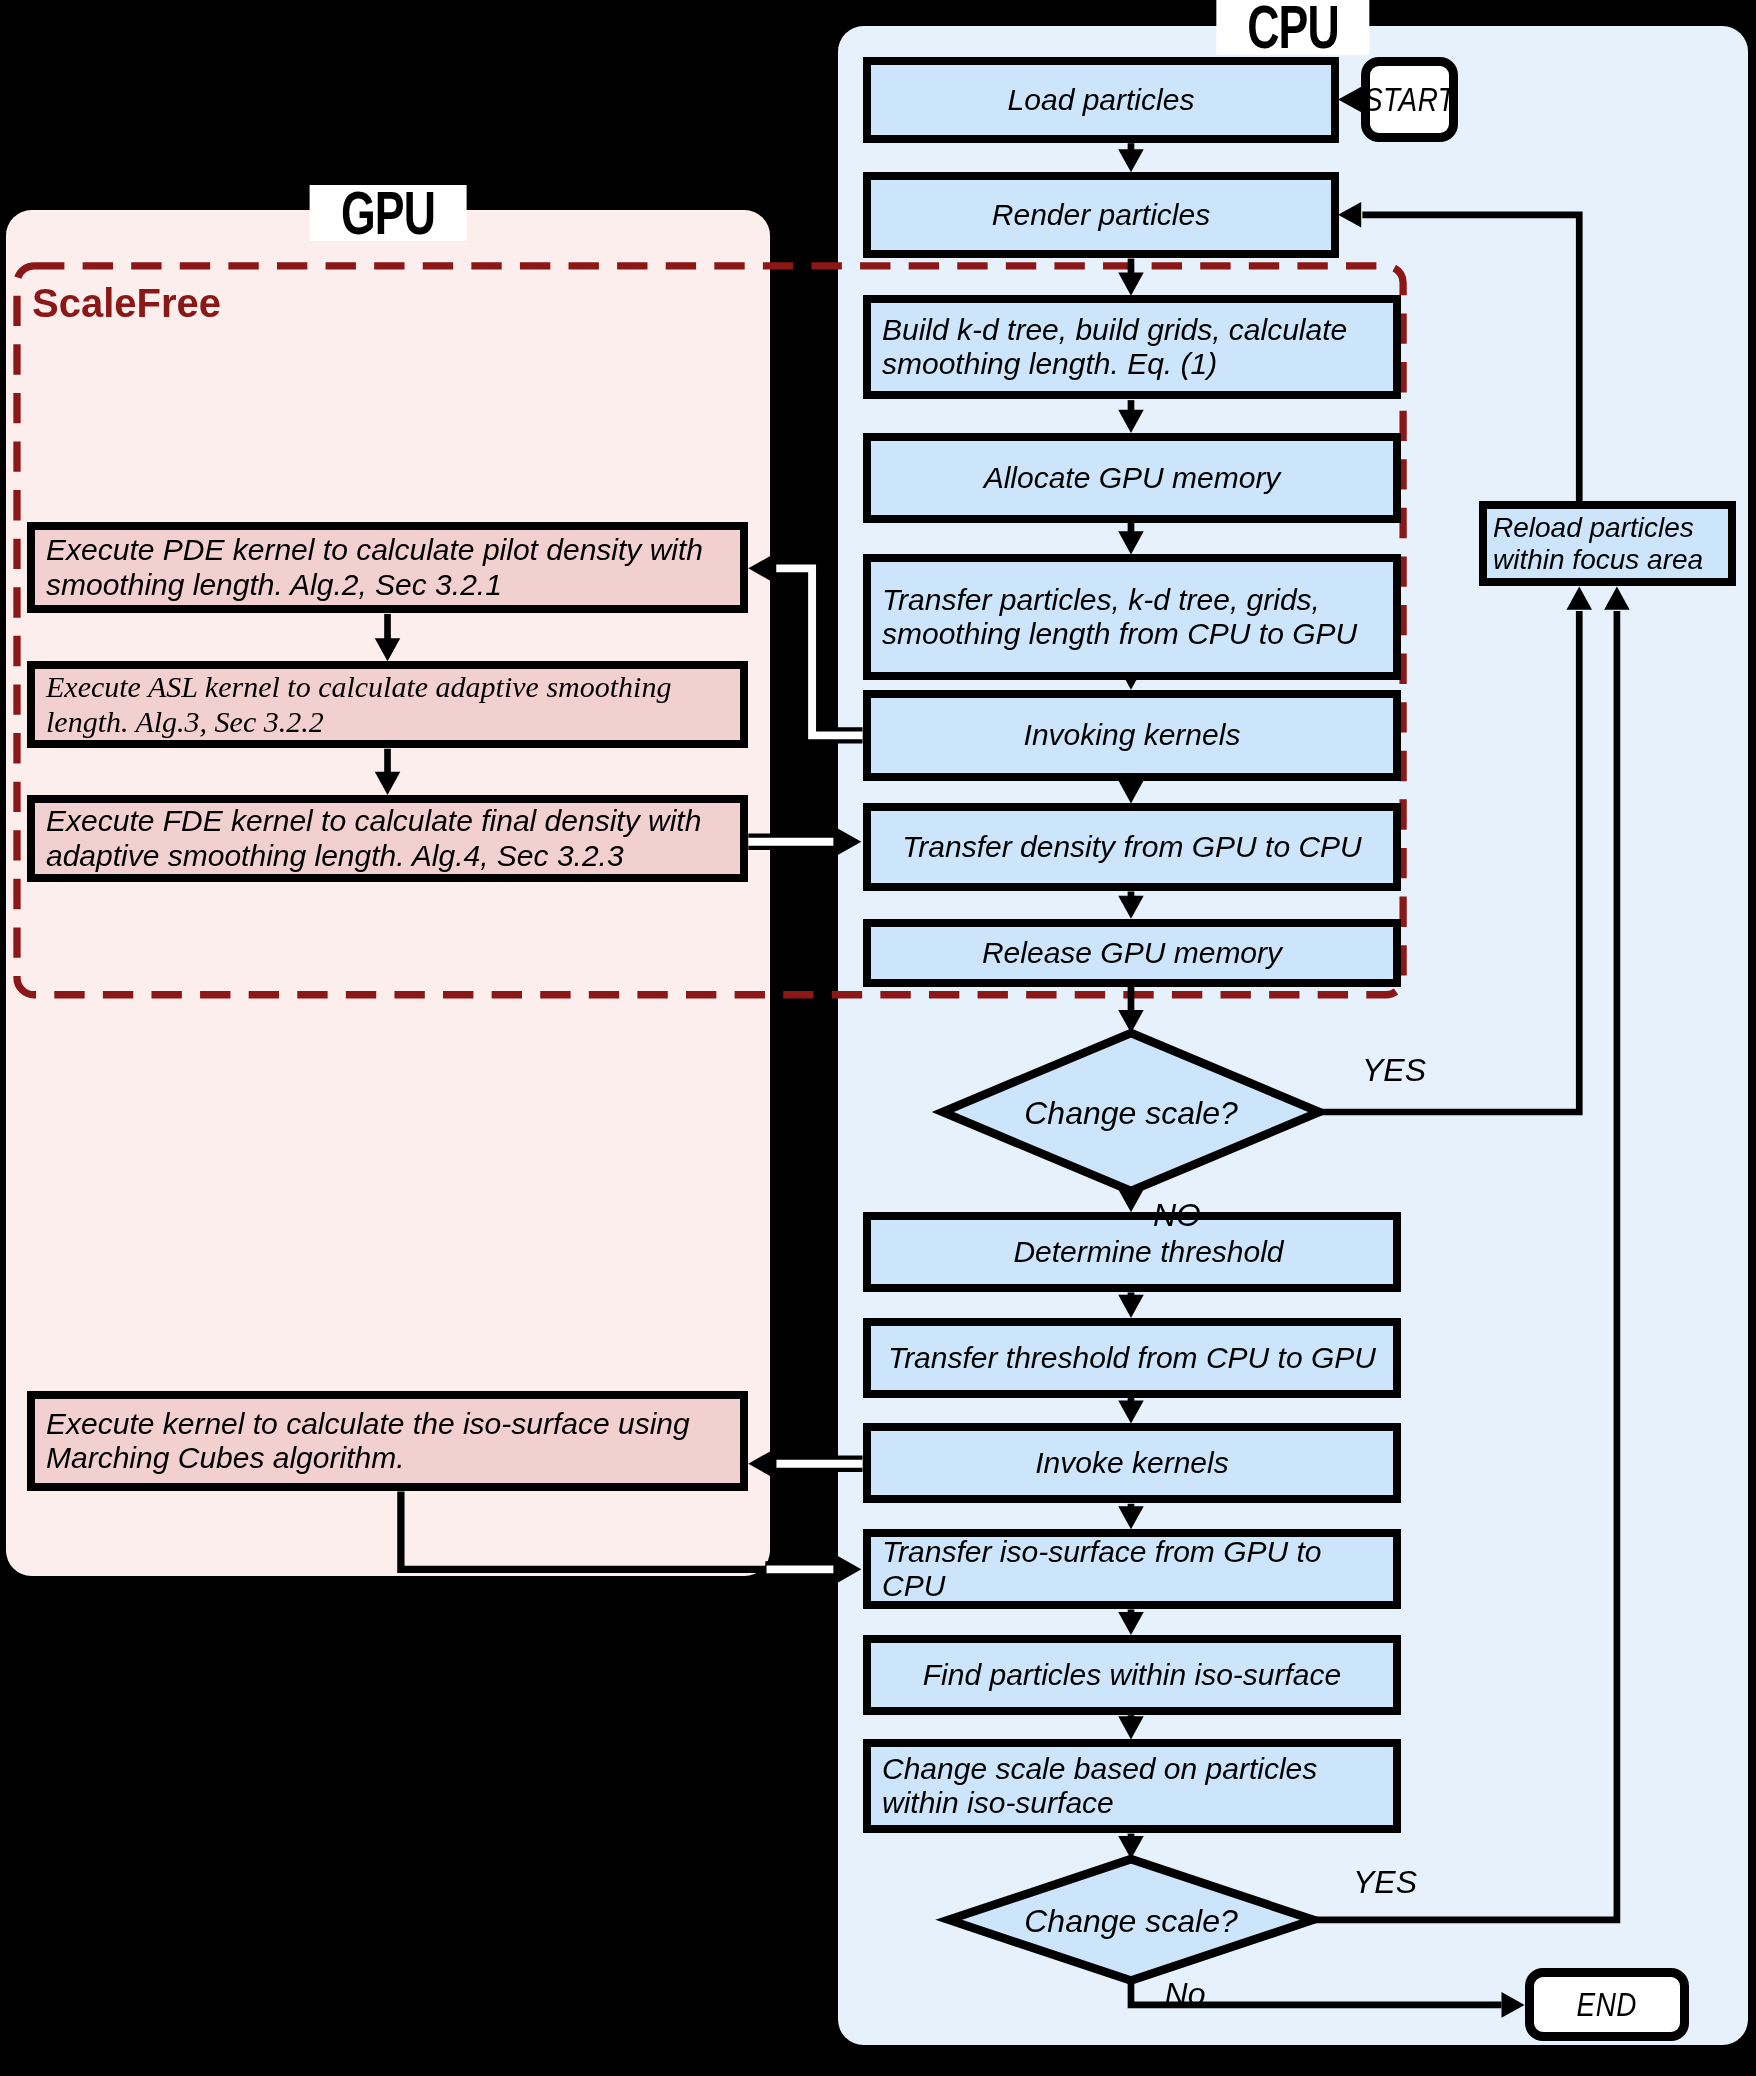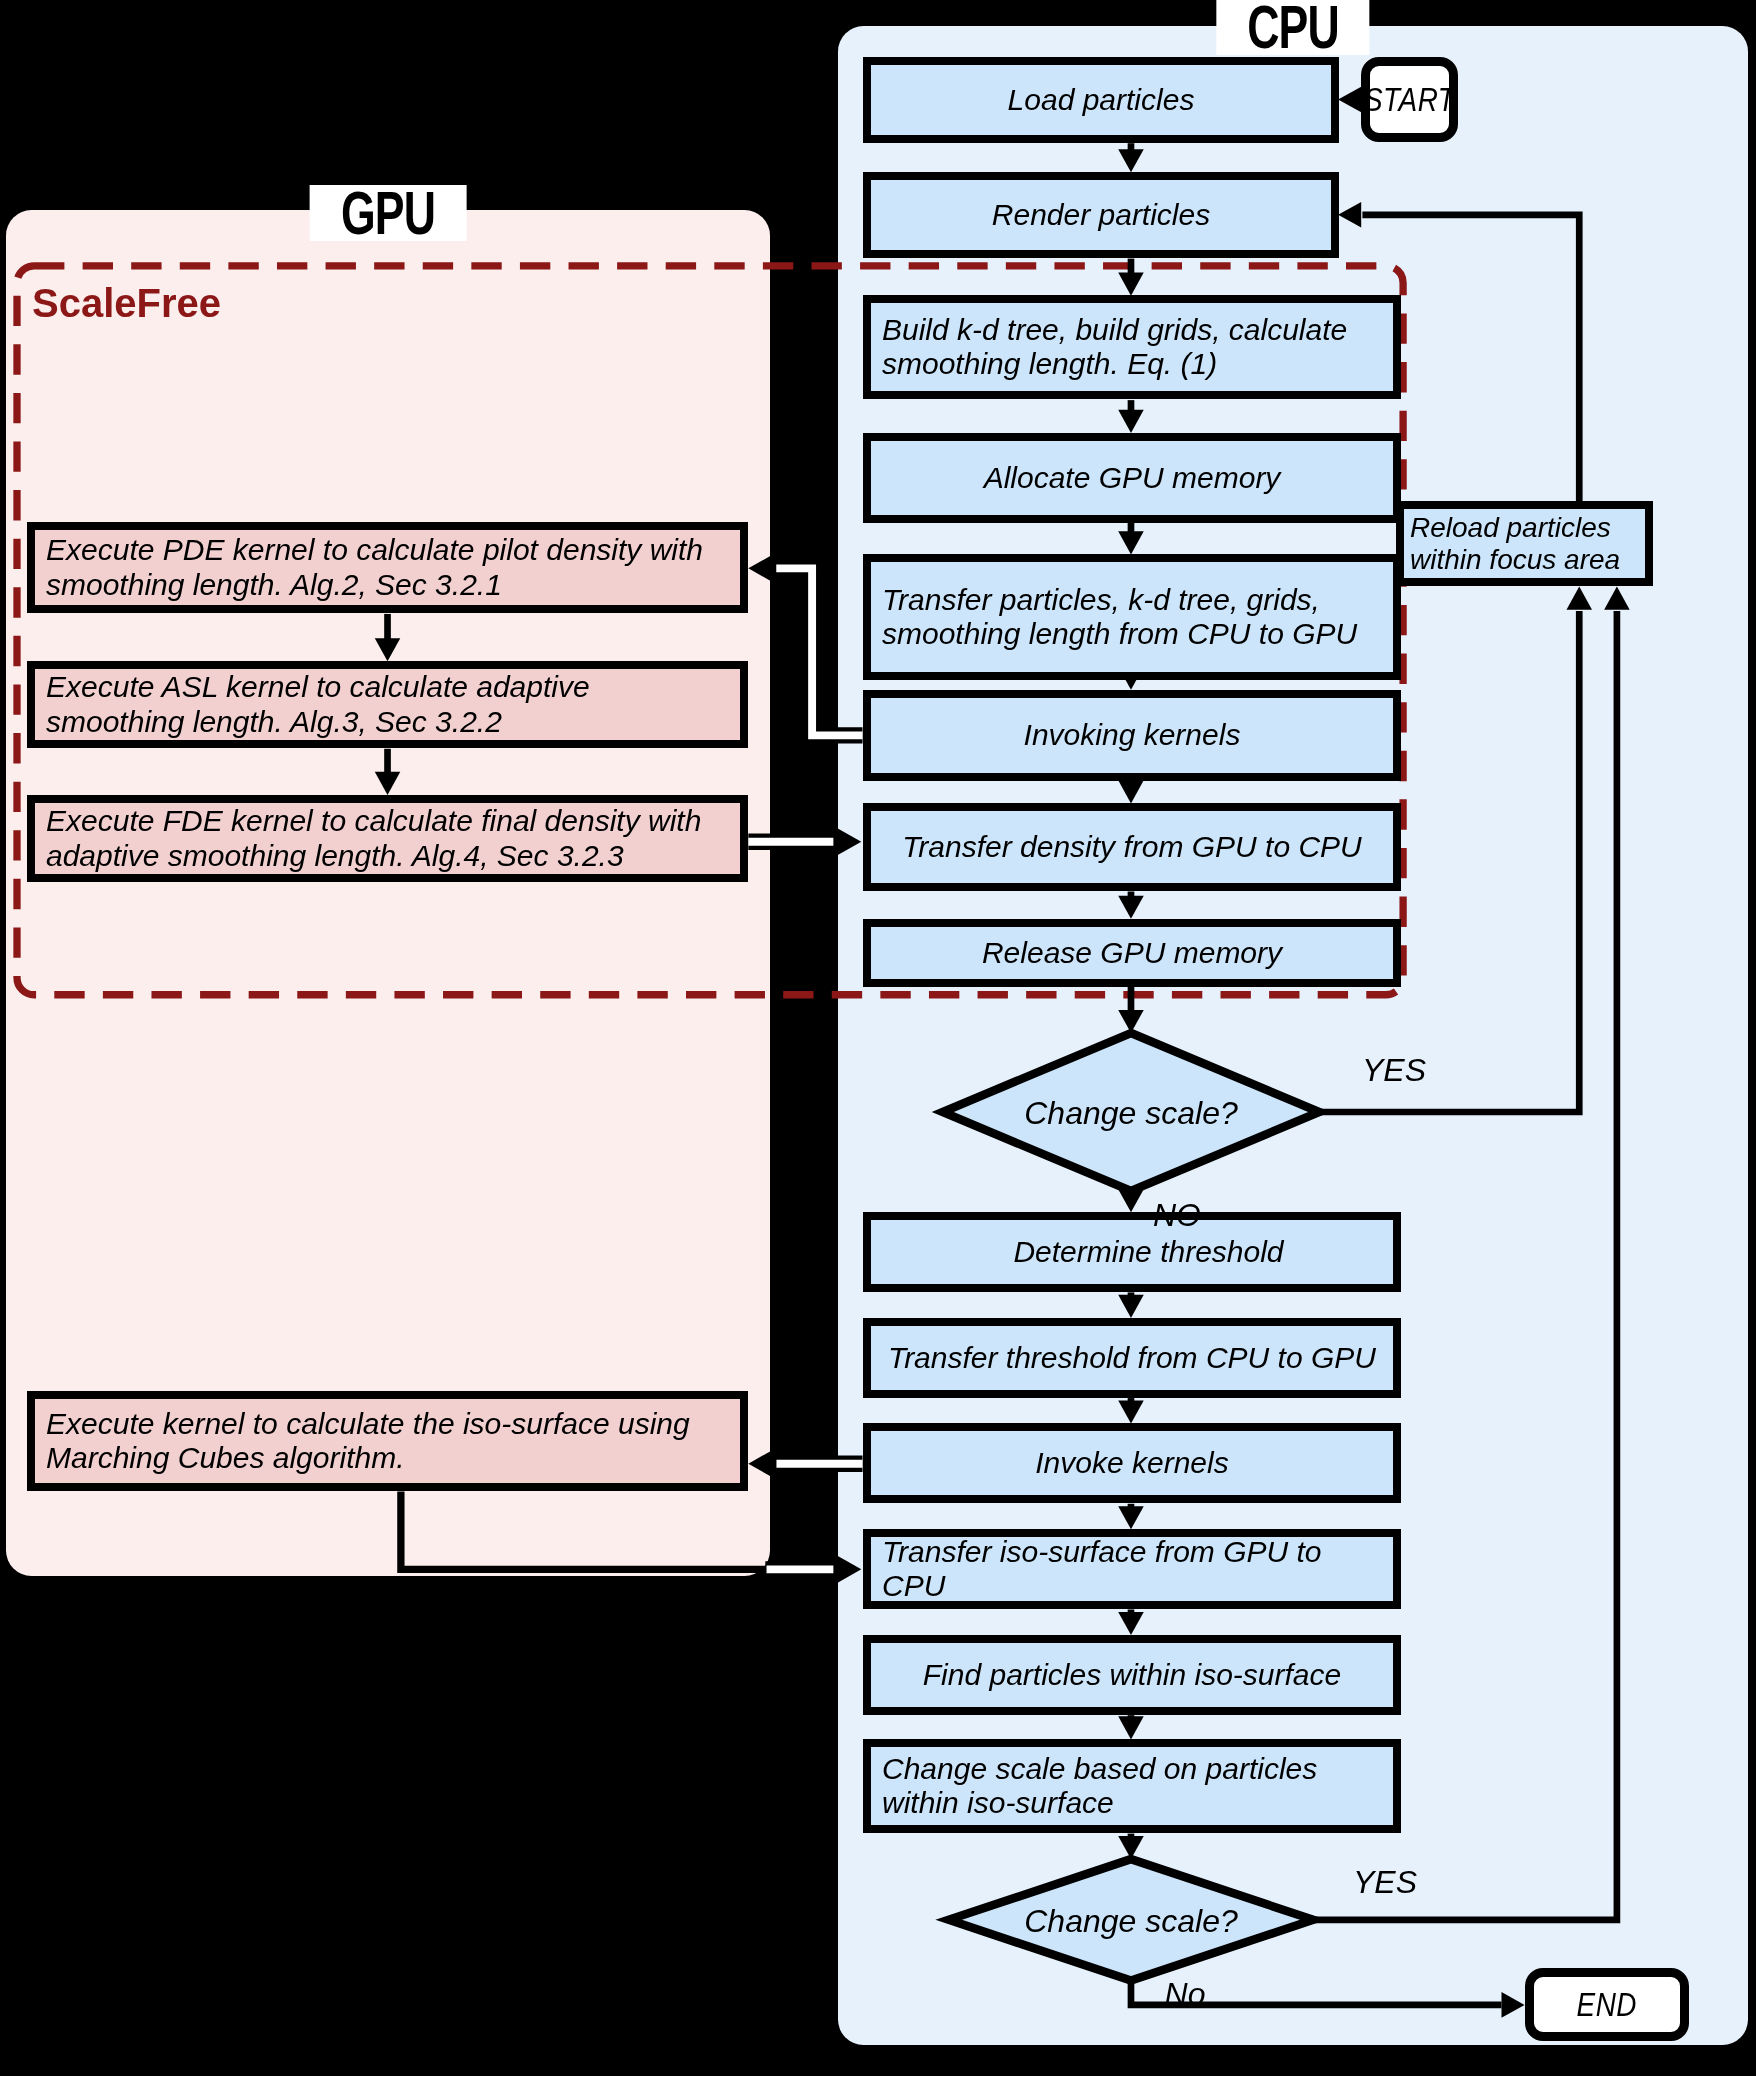--- a/index.html
+++ b/index.html
@@ -156,24 +156,24 @@
   <div class="node cpu-n" style="left:863px; top:554px; width:538px; height:126px;">Transfer particles, k-d tree, grids, smoothing length from CPU to GPU</div>
   <div class="node cpu-n" style="left:863px; top:690px; width:538px; height:91px;">Invoking kernels</div>
   <div class="node cpu-n" style="left:863px; top:803px; width:538px; height:88px;">Transfer density from GPU to CPU</div>
   <div class="node cpu-n" style="left:863px; top:919px; width:538px; height:68px;">Release GPU memory</div>
   <div class="node cpu-n" style="left:863px; top:1212px; width:538px; height:80px;padding-left:44px;">Determine threshold</div>
   <div class="node cpu-n" style="left:863px; top:1318px; width:538px; height:80px;">Transfer threshold from CPU to GPU</div>
   <div class="node cpu-n" style="left:863px; top:1423px; width:538px; height:80px;">Invoke kernels</div>
   <div class="node cpu-n" style="left:863px; top:1529px; width:538px; height:80px;">Transfer iso-surface from GPU to CPU</div>
   <div class="node cpu-n" style="left:863px; top:1635px; width:538px; height:80px;">Find particles within iso-surface</div>
   <div class="node cpu-n" style="left:863px; top:1739px; width:538px; height:94px;">Change scale based on particles within iso-surface</div>
-  <div class="node cpu-n" style="left:1396px; top:501px; width:257px; height:85px; font-size:28px; padding:2.4px 6px;">Reload particles within focus area</div>
+  <div class="node cpu-n" style="left:1479px; top:501px; width:257px; height:85px; font-size:28px; padding:2.4px 6px;">Reload particles within focus area</div>
 
   <div class="node gpu-n" style="left:27px; top:522px;  width:721px; height:91px;">Execute PDE kernel to calculate pilot density with smoothing length. Alg.2, Sec 3.2.1</div>
-  <div class="node gpu-n" style="left:27px; top:661px; width:721px; height:87px;">Execute ASL kernel to calculate adaptive smoothing length. Alg.3, Sec 3.2.2</div>
+  <div class="node gpu-n" style="left:27px; top:661px; width:721px; height:87px;font-family:Liberation Serif, serif;">Execute ASL kernel to calculate adaptive smoothing length. Alg.3, Sec 3.2.2</div>
   <div class="node gpu-n" style="left:27px; top:795px; width:721px; height:87px;">Execute FDE kernel to calculate final density with adaptive smoothing length. Alg.4, Sec 3.2.3</div>
   <div class="node gpu-n" style="left:27px; top:1391px; width:721px; height:100px;">Execute kernel to calculate the iso-surface using Marching Cubes algorithm.</div>
 
   <div class="dlabel" style="left:1131px; top:1113px;">Change scale?</div>
   <div class="dlabel" style="left:1131px; top:1921px;">Change scale?</div>
 
   <div class="branch" style="left:1394px; top:1070px;">YES</div>
   <div class="branch" style="left:1177px; top:1215px;">NO</div>
   <div class="branch" style="left:1385px; top:1882px;">YES</div>
   <div class="branch" style="left:1185px; top:1994px;">No</div>

